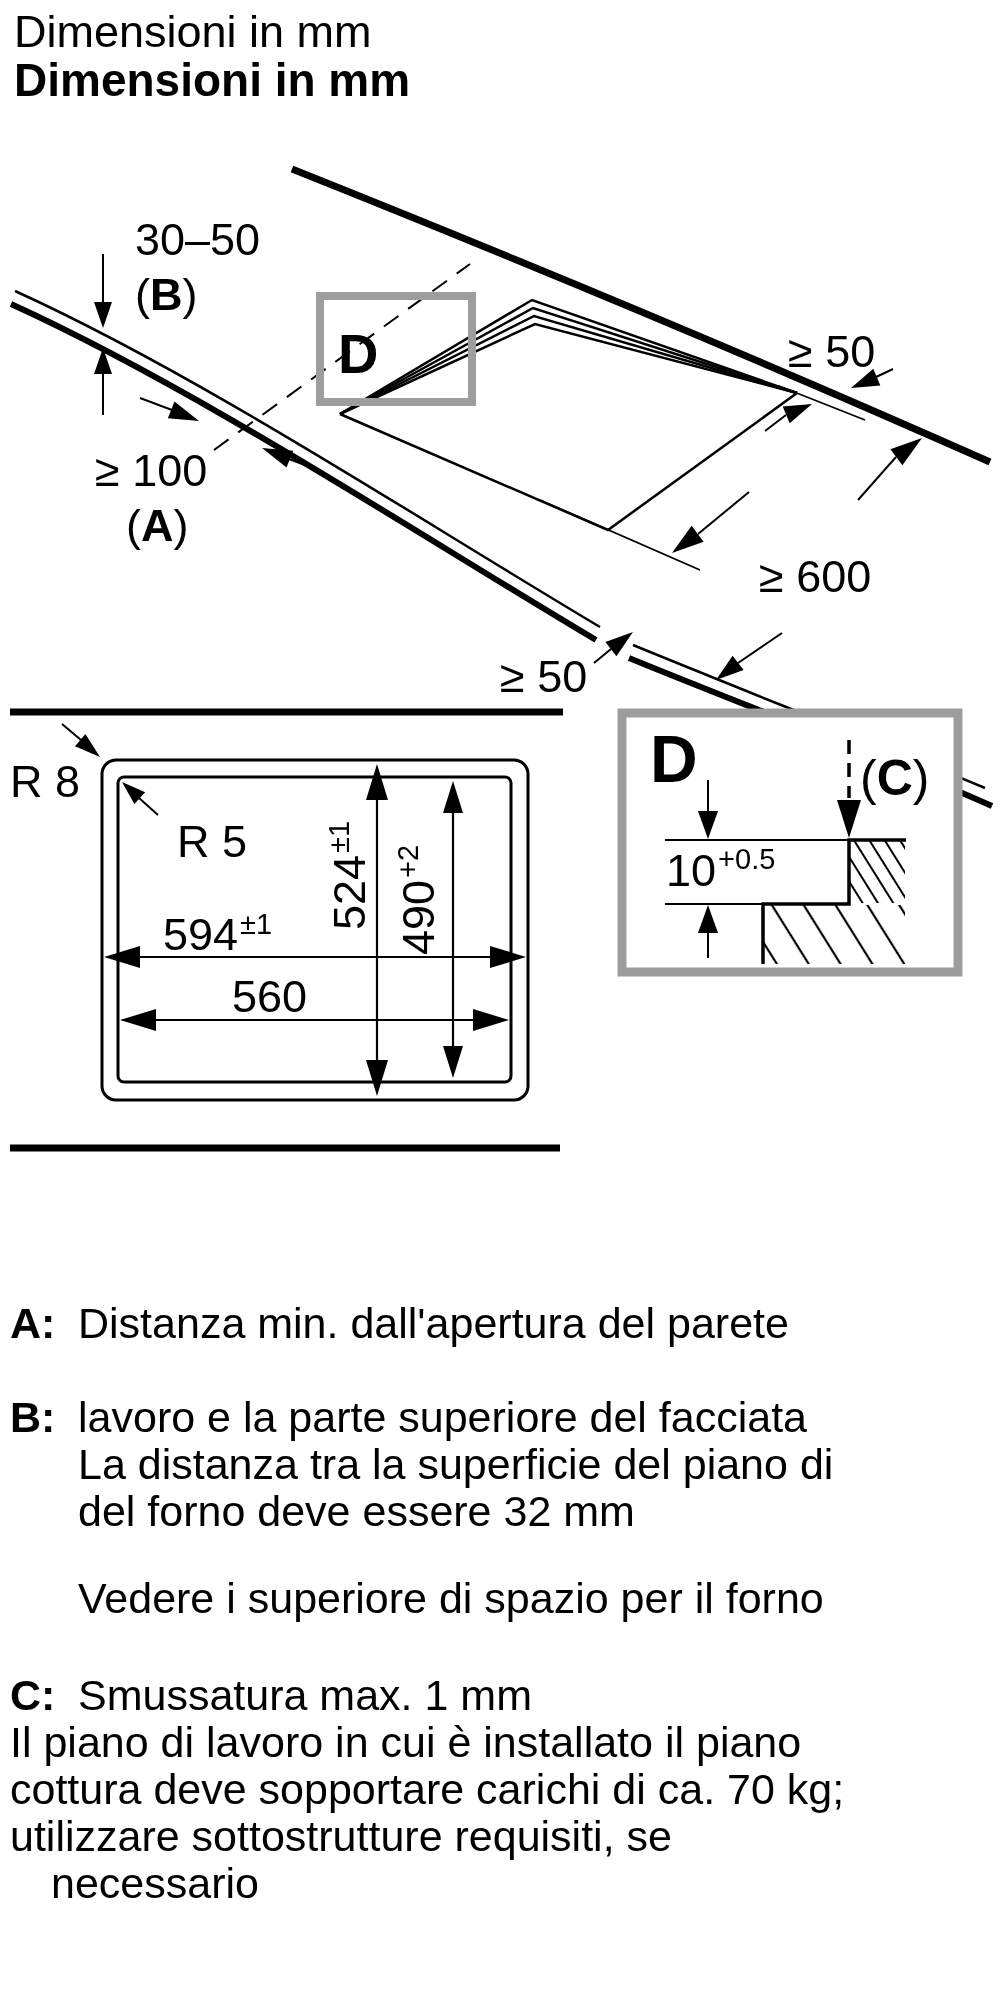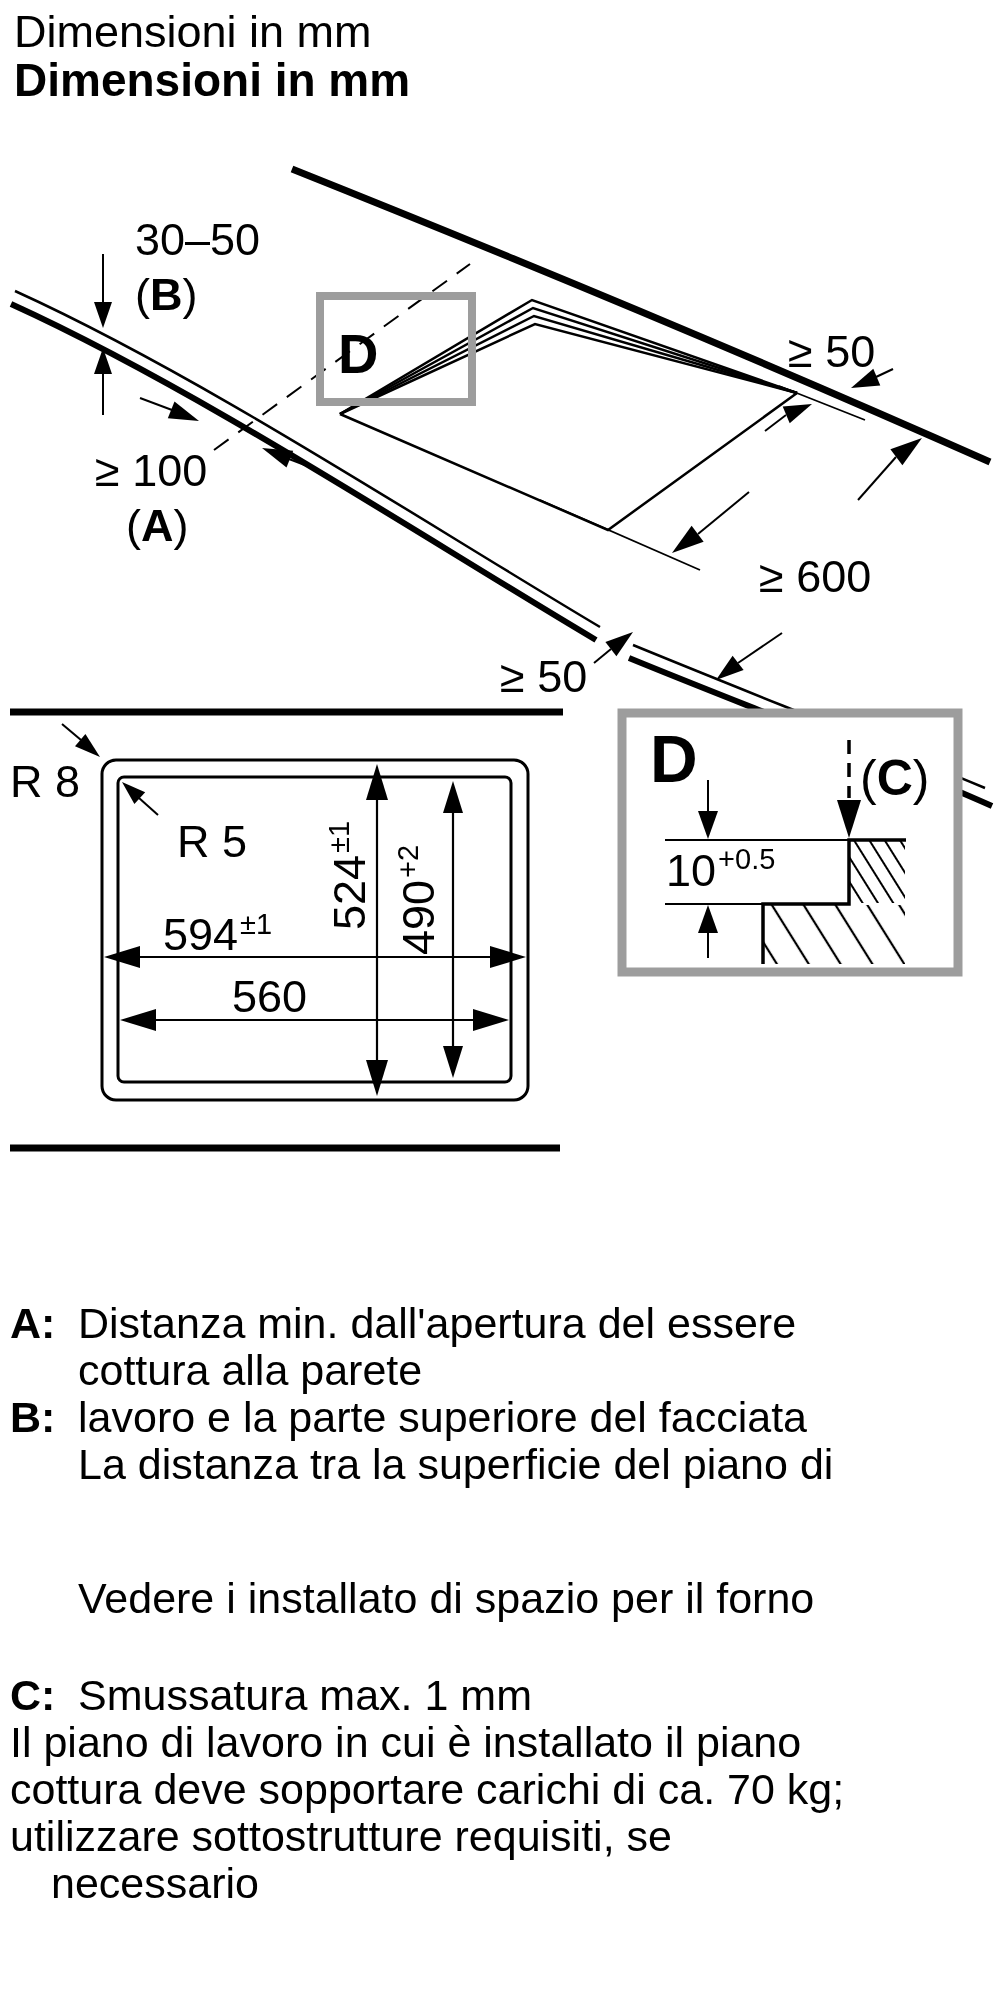--- a/index.html
+++ b/index.html
@@ -182,34 +182,34 @@
         <polygon points="764,905 905,905 905,964 764,964" fill="url(#hL)" stroke="none"></polygon>
         <path d="M 906,840 L 849,840 L 849,904 L 763,904 L 763,964" stroke="#000" stroke-width="3.5" fill="none"></path>
       </g>
     </g>
   </svg>
 
   <div class="notes">
     <div class="note-row" style="top:0;">
       <span class="note-label">A:</span>
       <div class="note-body">
-        <div class="note-line">Distanza min. dall'apertura del essere</div>
-        <div class="note-line">cottura alla parete</div>
+        <div class="note-line">Distanza min. dall'apertura del parete</div>
       </div>
     </div>
     <div class="note-row" style="top:94px;">
       <span class="note-label">B:</span>
       <div class="note-body">
         <div class="note-line">lavoro e la parte superiore del facciata</div>
         <div class="note-line">La distanza tra la superficie del piano di</div>
+        <div class="note-line">del forno deve essere 32 mm</div>
       </div>
     </div>
     <div class="note-row" style="top:275px;">
       <div class="note-body">
-        <div class="note-line">Vedere i installato di spazio per il forno</div>
+        <div class="note-line">Vedere i superiore di spazio per il forno</div>
       </div>
     </div>
     <div class="note-row" style="top:372px;" actable="false">
       <span class="note-label">C:</span>
       <div class="note-body">
         <div class="note-line">Smussatura max. 1 mm</div>
       </div>
     </div>
     <div class="plain" style="top:419px;">Il piano di lavoro in cui è installato il piano</div>
     <div class="plain" style="top:466px;">cottura deve sopportare carichi di ca. 70 kg;</div>

